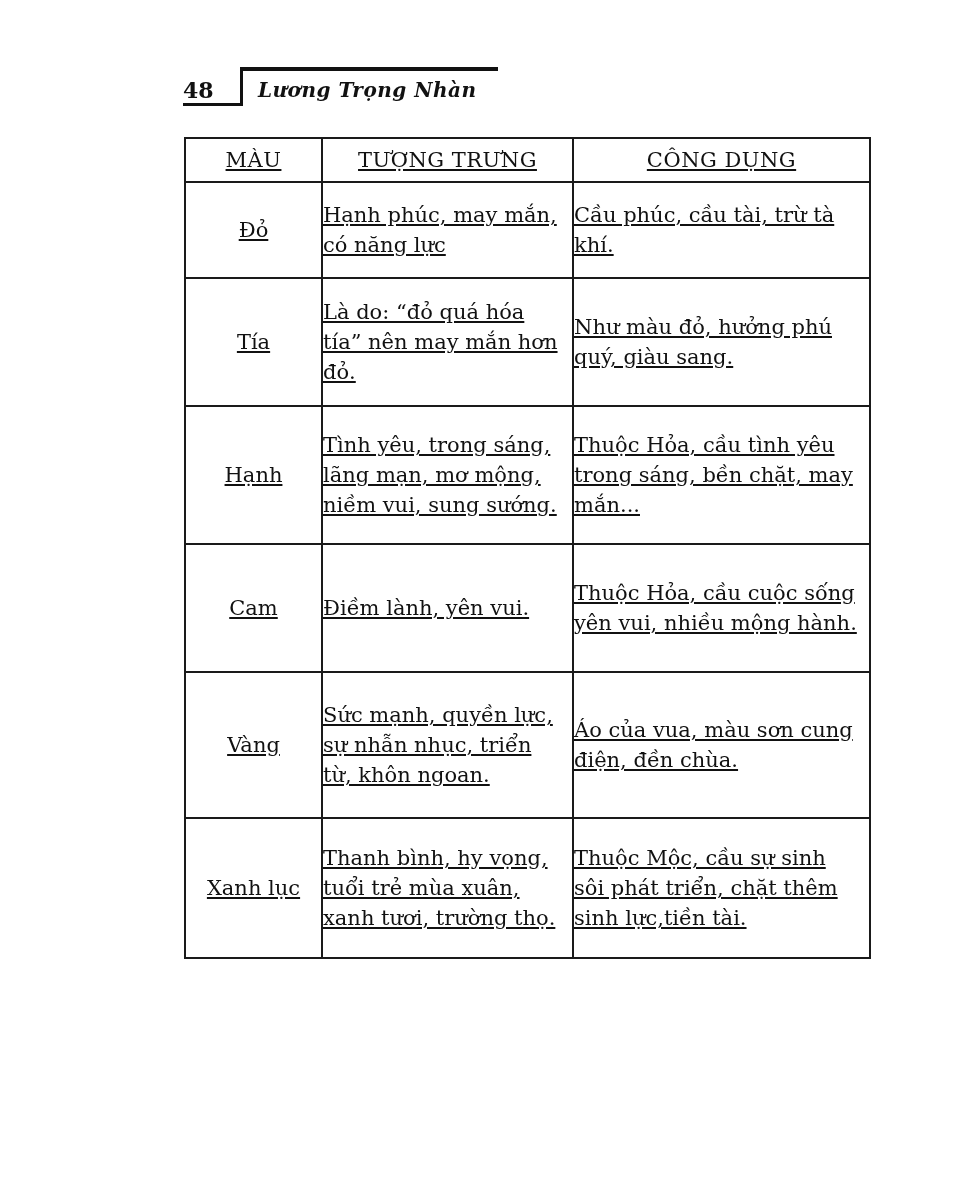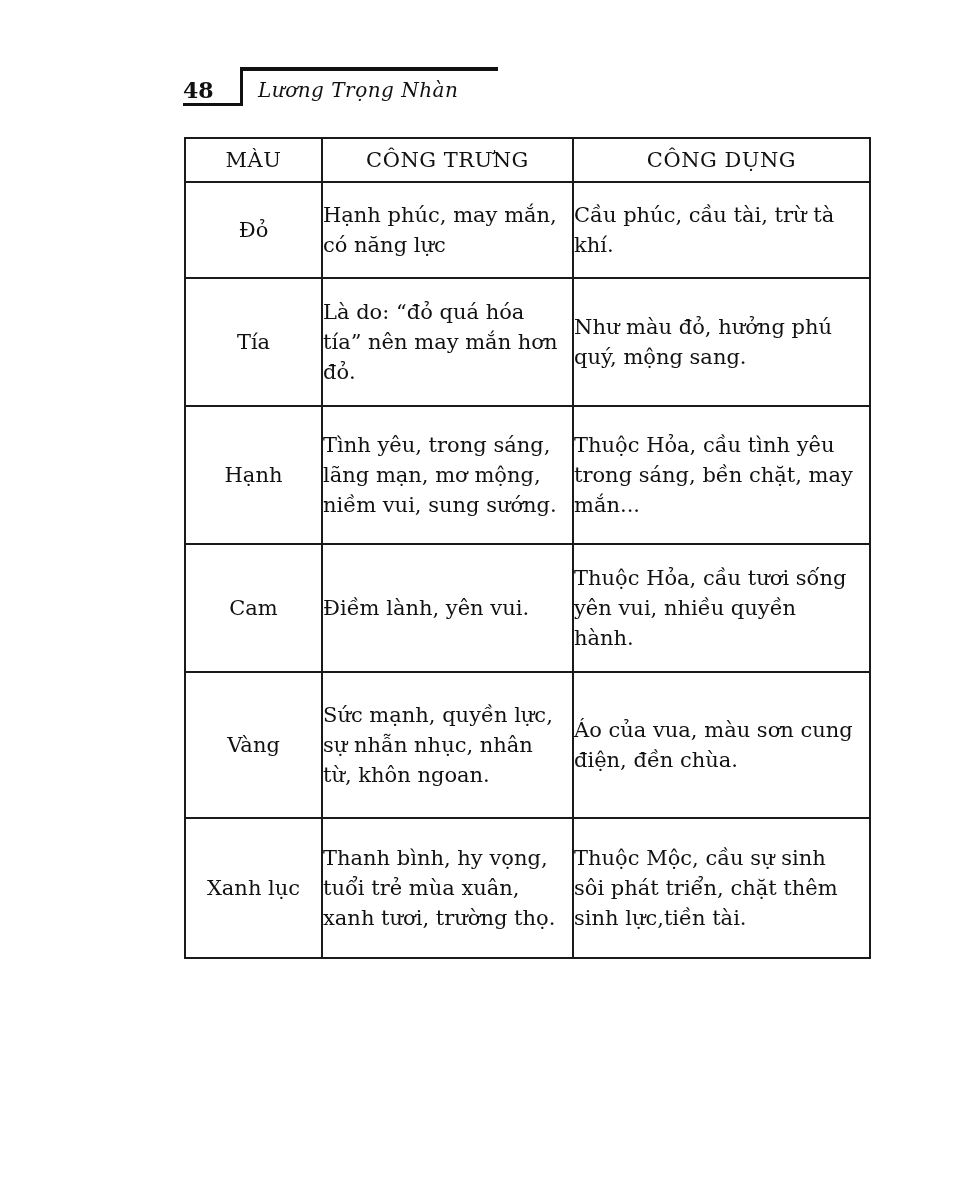--- a/index.html
+++ b/index.html
@@ -56,21 +56,21 @@
       width: 258px;
       height: 4px;
       background: #111;
     }
     .author {
       position: absolute;
       left: 75px;
       top: 12px;
       font-family: "DejaVu Serif", serif;
       font-style: italic;
-      font-weight: normal;
+      font-weight: bold;
       font-size: 20px;
       line-height: 24px;
       letter-spacing: 0.5px;
       color: #111;
     }
 
     table.color-table {
       position: absolute;
       left: 184px;
       top: 137px;
@@ -79,20 +79,21 @@
       table-layout: fixed;
     }
     table.color-table th,
     table.color-table td {
       border: 2px solid #1a1a1a;
       vertical-align: middle;
       font-family: "DejaVu Serif", serif;
       font-size: 21px;
       line-height: 30px;
       color: #111;
+      text-decoration: underline;
     }
     table.color-table th {
       font-weight: normal;
       height: 40px;
       text-align: center;
       letter-spacing: 0.5px;
     }
     table.color-table td.col-color {
       text-align: center;
       padding: 0 6px;
@@ -125,48 +126,48 @@
 
 <table class="color-table">
   <colgroup>
     <col class="c1">
       <col class="c2">
       <col class="c3">
   </colgroup>
   <thead>
     <tr>
       <th>MÀU</th>
-      <th>CÔNG TRƯNG</th>
+      <th>TƯỢNG TRƯNG</th>
       <th>CÔNG DỤNG</th>
     </tr>
   </thead>
   <tbody>
     <tr class="r-do">
       <td class="col-color">Đỏ</td>
       <td class="col-text">Hạnh phúc, may mắn, có năng lực</td>
       <td class="col-text">Cầu phúc, cầu tài, trừ tà khí.</td>
     </tr>
     <tr class="r-tia">
       <td class="col-color">Tía</td>
       <td class="col-text">Là do: “đỏ quá hóa tía” nên may mắn hơn đỏ.</td>
-      <td class="col-text">Như màu đỏ, hưởng phú quý, mộng sang.</td>
+      <td class="col-text">Như màu đỏ, hưởng phú quý, giàu sang.</td>
     </tr>
     <tr class="r-hong">
       <td class="col-color">Hạnh</td>
       <td class="col-text">Tình yêu, trong sáng, lãng mạn, mơ mộng, niềm vui, sung sướng.</td>
       <td class="col-text">Thuộc Hỏa, cầu tình yêu trong sáng, bền chặt, may mắn...</td>
     </tr>
     <tr class="r-cam">
       <td class="col-color">Cam</td>
       <td class="col-text">Điềm lành, yên vui.</td>
-      <td class="col-text">Thuộc Hỏa, cầu tươi sống yên vui, nhiều quyền hành.</td>
+      <td class="col-text">Thuộc Hỏa, cầu cuộc sống yên vui, nhiều mộng hành.</td>
     </tr>
     <tr class="r-vang">
       <td class="col-color">Vàng</td>
-      <td class="col-text">Sức mạnh, quyền lực, sự nhẫn nhục, nhân từ, khôn ngoan.</td>
+      <td class="col-text">Sức mạnh, quyền lực, sự nhẫn nhục, triển từ, khôn ngoan.</td>
       <td class="col-text">Áo của vua, màu sơn cung điện, đền chùa.</td>
     </tr>
     <tr class="r-xanh">
       <td class="col-color">Xanh lục</td>
       <td class="col-text">Thanh bình, hy vọng, tuổi trẻ mùa xuân, xanh tươi, trường thọ.</td>
       <td class="col-text">Thuộc Mộc, cầu sự sinh sôi phát triển, chặt thêm sinh lực,tiền tài.</td>
     </tr>
   </tbody>
 </table>
 

